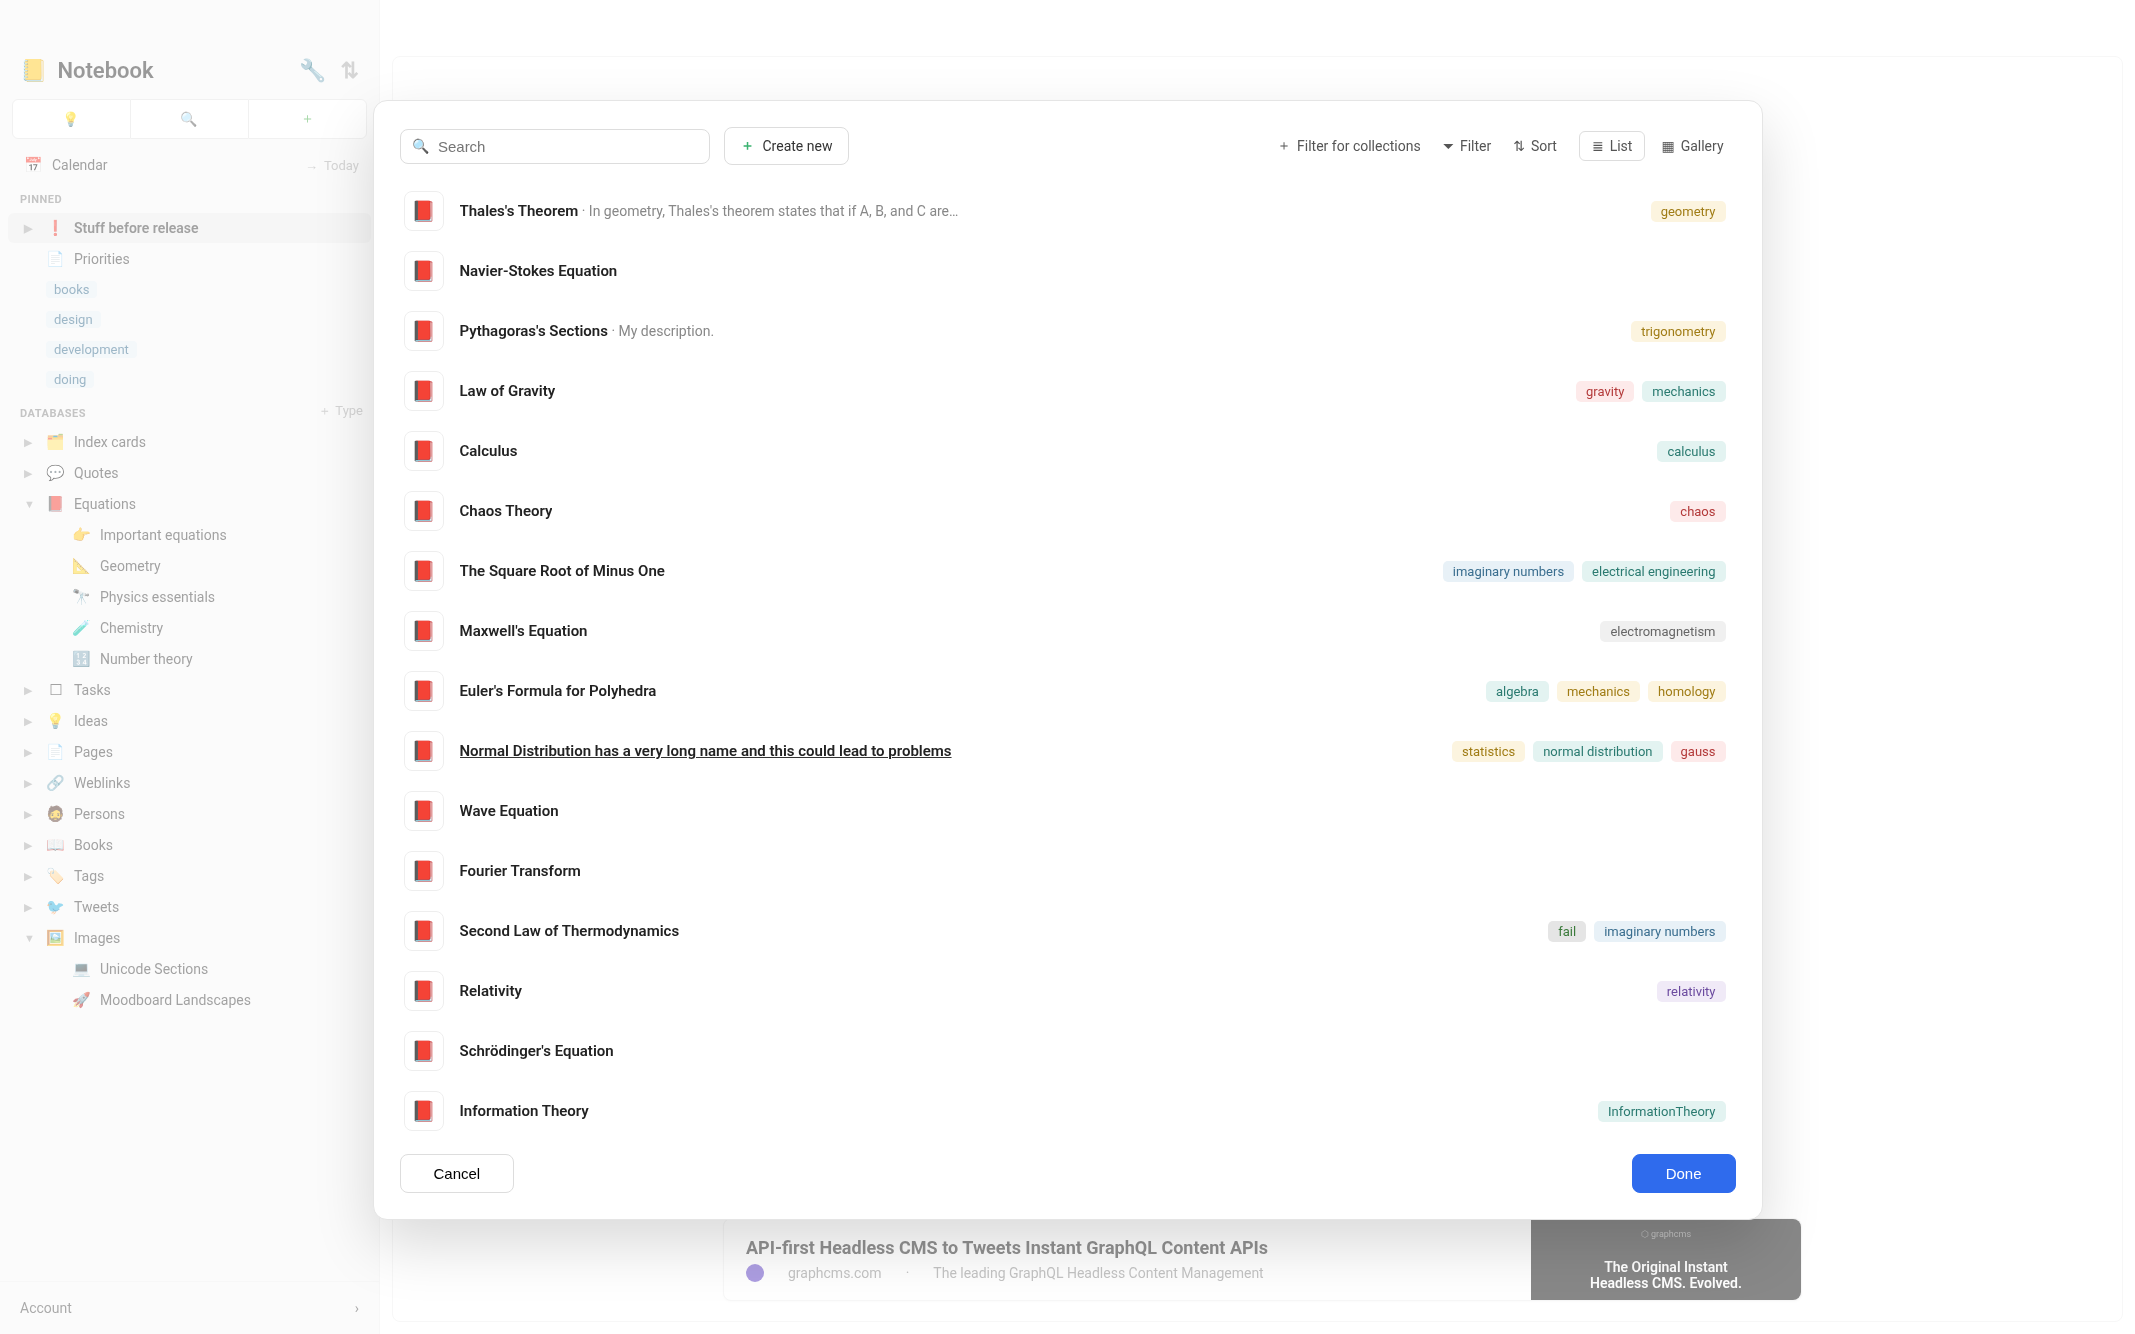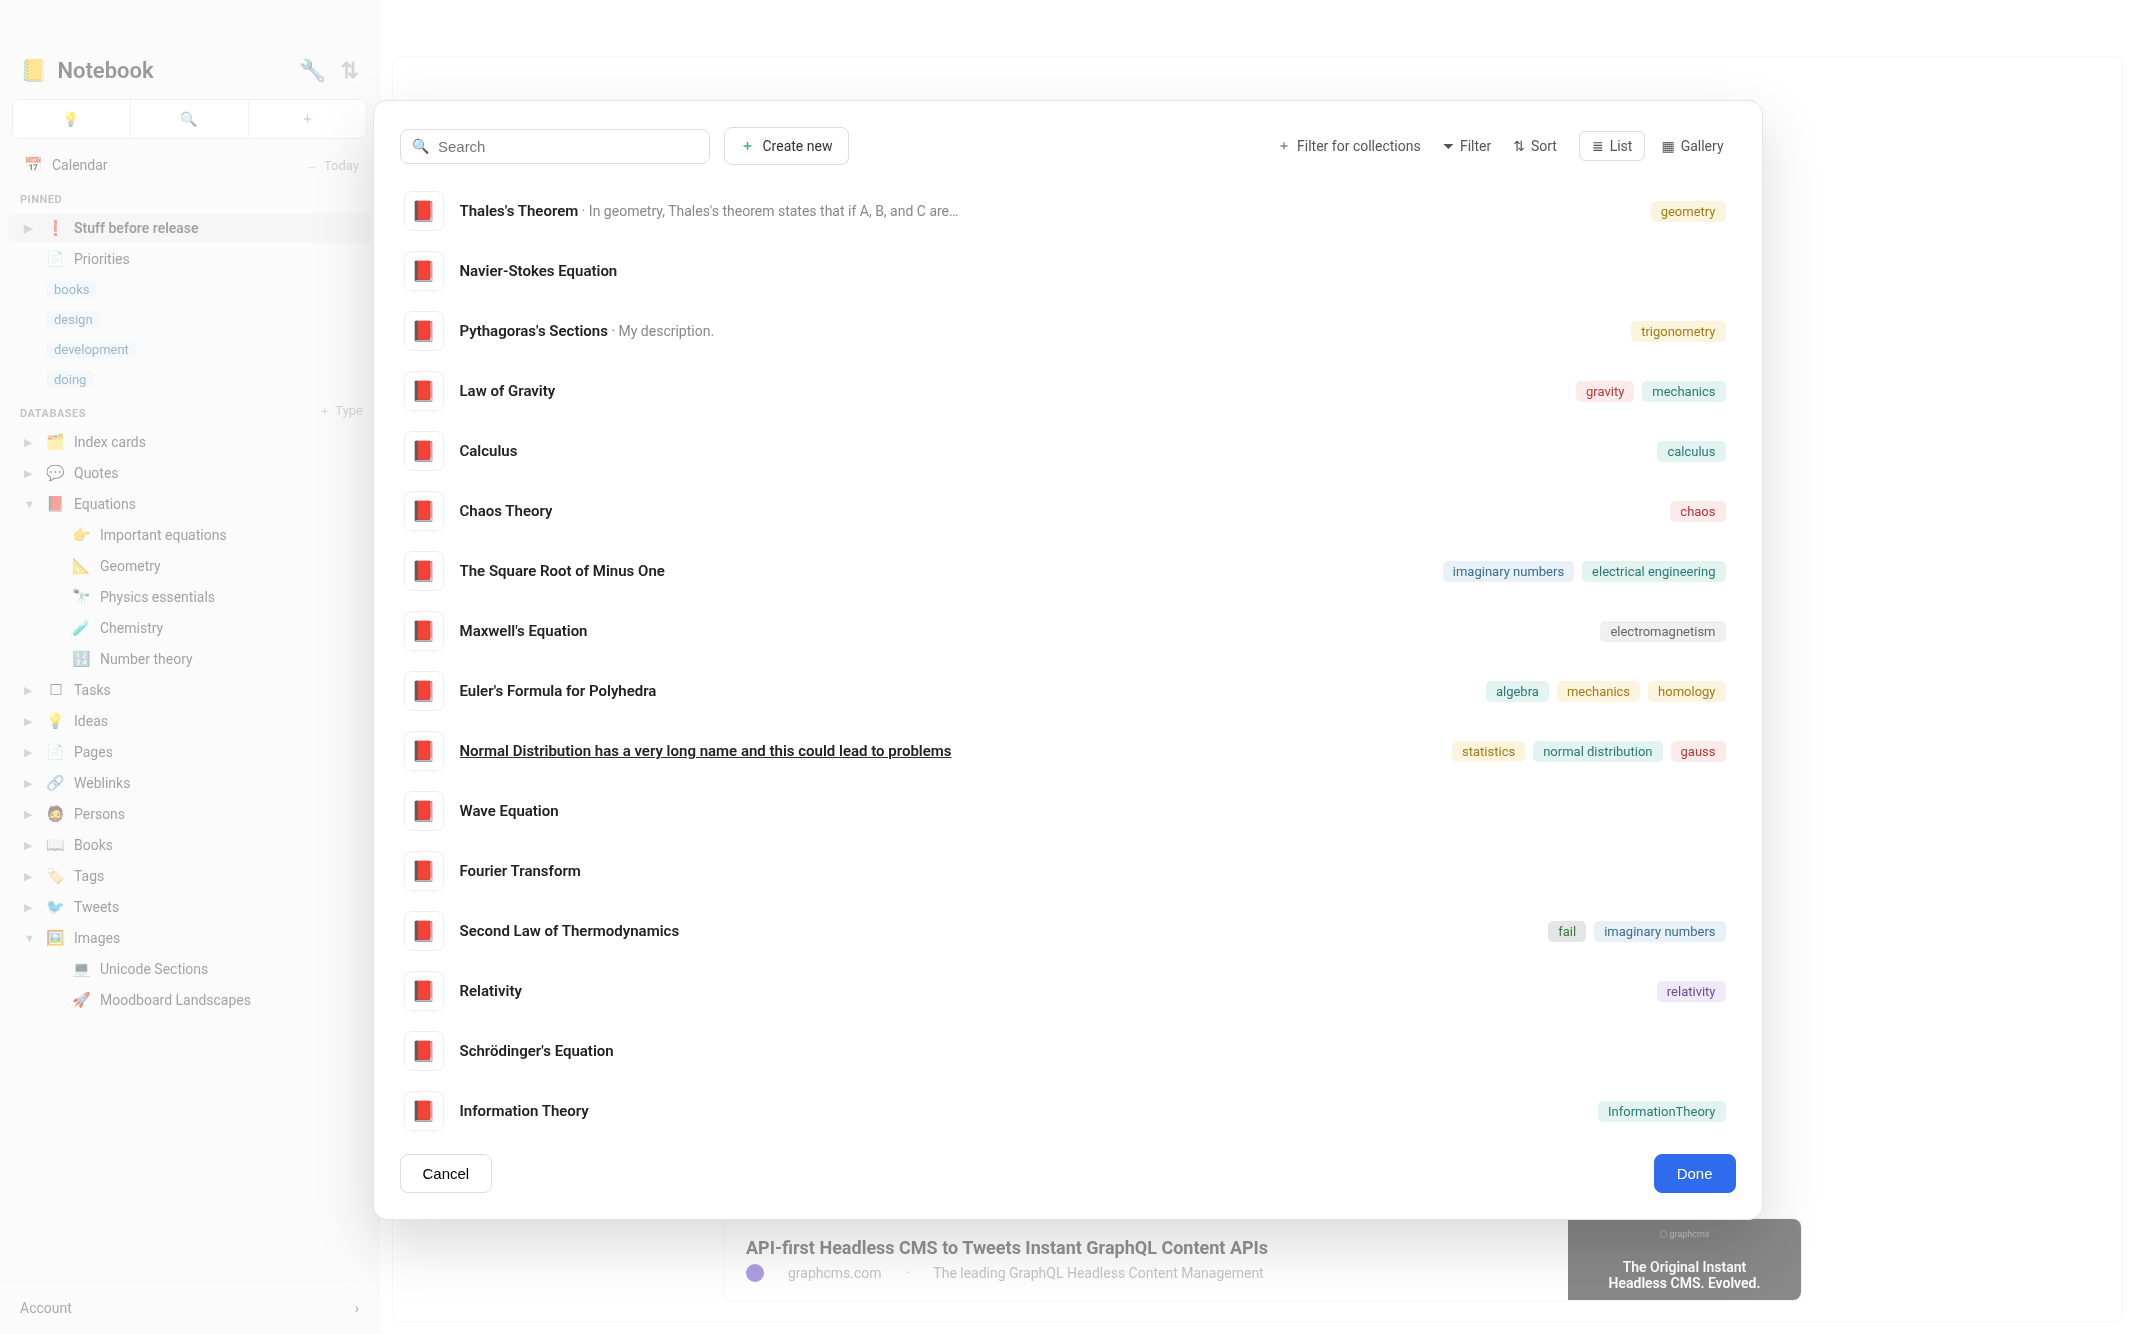--- a/index.html
+++ b/index.html
@@ -39,21 +39,21 @@
 .side-row.indent2 { padding-left:64px;}
 .side-row.active { background:#ececec; font-weight:600;}
 .tag-pill { background:#e8f0f5; color:#3a6e8f; padding:1px 8px; border-radius:4px; font-size:13px;}
 .side-meta { margin-left:auto; color:#aaa; display:flex; align-items:center; gap:6px; font-size:13px;}
 .account-row { margin-top:auto; padding:18px 20px; display:flex; align-items:center; justify-content:space-between; color:#555; border-top:1px solid #eee;}
 .main { flex:1; padding-top:48px; position:relative; background:#fff;}
 .main-inner { border:1px solid #eee; border-radius:8px; margin: 8px 12px; height: calc(100% - 20px); position:relative; overflow:hidden;}
 .bg-card { position:absolute; left:330px; right:320px; bottom:20px; background:#fff; border:1px solid #eee; border-radius:8px; padding:18px 22px; box-shadow:0 1px 3px rgba(0,0,0,0.04);}
 .bg-card h3{font-size:18px;font-weight:700;color:#222;}
 .bg-card .sub{color:#888;font-size:14px;margin-top:6px;display:flex;align-items:center;gap:24px;}
-.bg-card .thumb{position:absolute;right:0;top:0;bottom:0;width:233px;background:#111;border-radius:0 8px 8px 0;display:flex;align-items:center;justify-content:center;color:#fff;font-size:11px;text-align:center;padding:20px;}
+.bg-card .thumb{position:absolute;right:0;top:0;bottom:0;width:270px;background:#111;border-radius:0 8px 8px 0;display:flex;align-items:center;justify-content:center;color:#fff;font-size:11px;text-align:center;padding:20px;}
 
 .overlay{position:absolute;inset:0;background:rgba(255,255,255,0.5);display:flex;align-items:flex-start;justify-content:center;padding-top:100px;}
 .modal{width:1390px;background:#fff;border:1px solid #e5e5e5;border-radius:14px;box-shadow:0 25px 60px rgba(0,0,0,0.15);padding:26px;display:flex;flex-direction:column;max-height:1120px;}
 .modal-top{display:flex;align-items:center;gap:14px;}
 .search-wrap{display:flex;align-items:center;border:1px solid #ddd;border-radius:8px;padding:8px 12px;gap:8px;width:310px;color:#888;}
 .search-wrap input{border:none;outline:none;font-size:15px;flex:1;color:#333;background:transparent;}
 .create-btn{display:flex;align-items:center;gap:8px;border:1px solid #ddd;border-radius:8px;padding:9px 16px;color:#333;cursor:pointer;}
 .create-btn .plus{color:#3cb371;font-weight:600;}
 .top-right{margin-left:auto;display:flex;align-items:center;gap:22px;color:#555;}
 .top-right .opt{display:flex;align-items:center;gap:6px;cursor:pointer;font-size:14px;}
@@ -70,21 +70,21 @@
 .row-tags{margin-left:auto;display:flex;gap:8px;flex-shrink:0;}
 .row-tag{padding:3px 10px;border-radius:5px;font-size:13px;}
 .t-amber{background:#fcf4df;color:#a07c15;}
 .t-red{background:#fdeaea;color:#b33a3a;}
 .t-teal{background:#e3f3f1;color:#2a7a70;}
 .t-blue{background:#e8f1f7;color:#3a6e8f;}
 .t-purple{background:#f0eaf7;color:#6b4a9f;}
 .t-green{background:#e5e5e5;color:#3a7a3a;}
 .t-gray{background:#f0f0f0;color:#666;}
 .modal-foot{display:flex;align-items:center;justify-content:space-between;margin-top:18px;}
-.btn{padding:10px 22px;border-radius:8px;border:1px solid #ddd;background:#fff;cursor:pointer;font-size:15px;}
+.btn{padding:10px 33px;border-radius:8px;border:1px solid #ddd;background:#fff;cursor:pointer;font-size:15px;}
 .btn.primary{background:#2f6bed;color:#fff;border-color:#2f6bed;}
 .ico{display:inline-flex;width:16px;height:16px;align-items:center;justify-content:center;}
 </style>
 </head>
 <body>
 
 <div class="app">
 
   <div class="topbar">
     <div class="home-btn">

